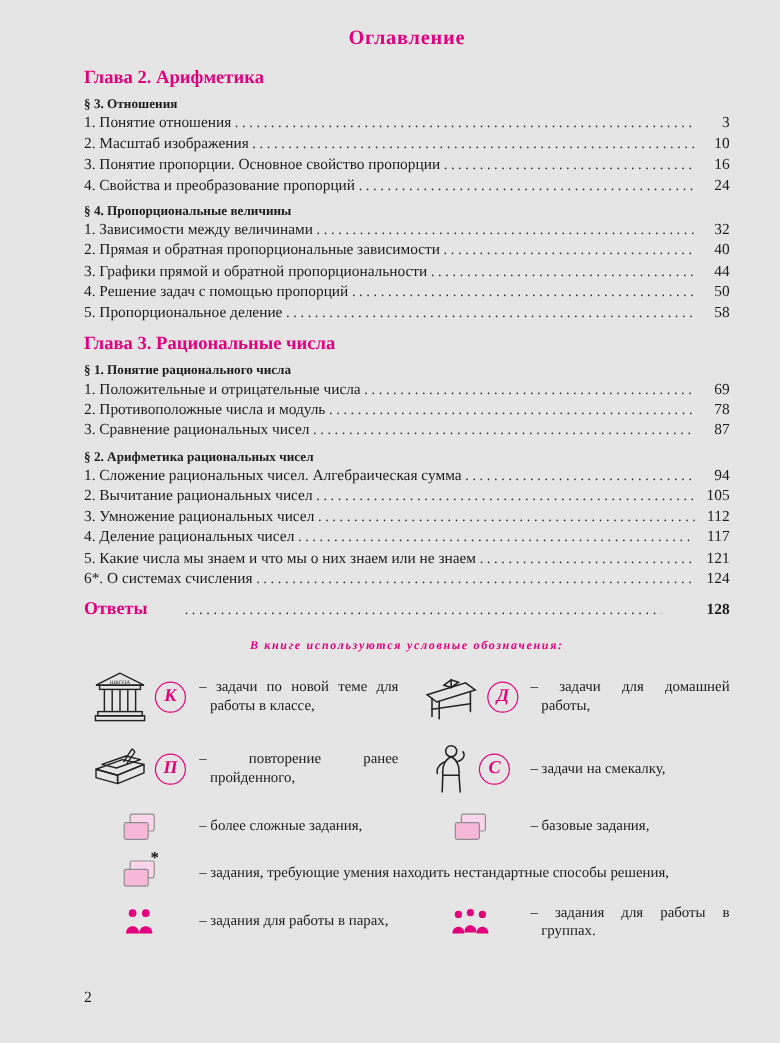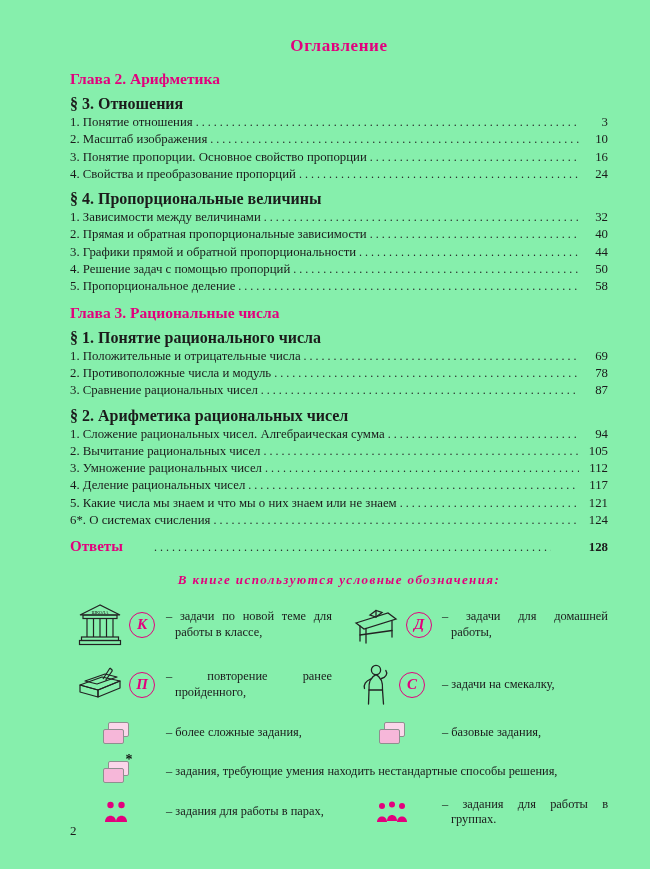--- a/index.html
+++ b/index.html
@@ -10,40 +10,40 @@
   html,body{background:#ffffff;}
   body{
     width:650px;height:869px;
     font-family:"Liberation Serif","DejaVu Serif",serif;
     color:var(--ink);
     overflow:hidden;
   }
   .page{
     position:relative;
     width:650px;height:869px;
-    padding:36px 42px 0 70px;
-    background:#86efac;
+    padding:22px 42px 0 70px;
+    background:#e5e5e5;
   }
   .doc-title{
     text-align:center;
     color:var(--mag);
     font-weight:bold;
     font-size:17px;
     letter-spacing:.6px;
     margin-bottom:14px;
   }
   .chapter-title{
     color:var(--mag);
     font-weight:bold;
     font-size:15.5px;
     margin:8px 0 4px;
   }
   .section-title{
     font-weight:bold;
-    font-size:16px;
+    font-size:11px;
     margin:7px 0 1px;
   }
   .toc-row{
     display:flex;
     align-items:baseline;
     font-size:12.8px;
     line-height:17.3px;
   }
   .toc-label{white-space:nowrap;}
   .dots{flex:1;overflow:hidden;white-space:nowrap;margin:0 3px;}
@@ -54,21 +54,21 @@
   .toc-page{min-width:26px;text-align:right;}
   .answers-row{margin-top:9px;gap:28px;}
   .answers-row .toc-label{color:var(--mag);font-weight:bold;font-size:15px;}
   .answers-row .toc-page{font-weight:bold;}
 
   .legend-title{
     text-align:center;
     color:var(--mag);
     font-style:italic;
     font-weight:bold;
-    font-size:13px;
+    font-size:10px;
     letter-spacing:1.4px;
     margin:15px 0 11px;
   }
   .legend-grid{
     display:grid;
     grid-template-columns:1fr 1fr;
     column-gap:14px;
     row-gap:8px;
     font-size:12.4px;
   }

